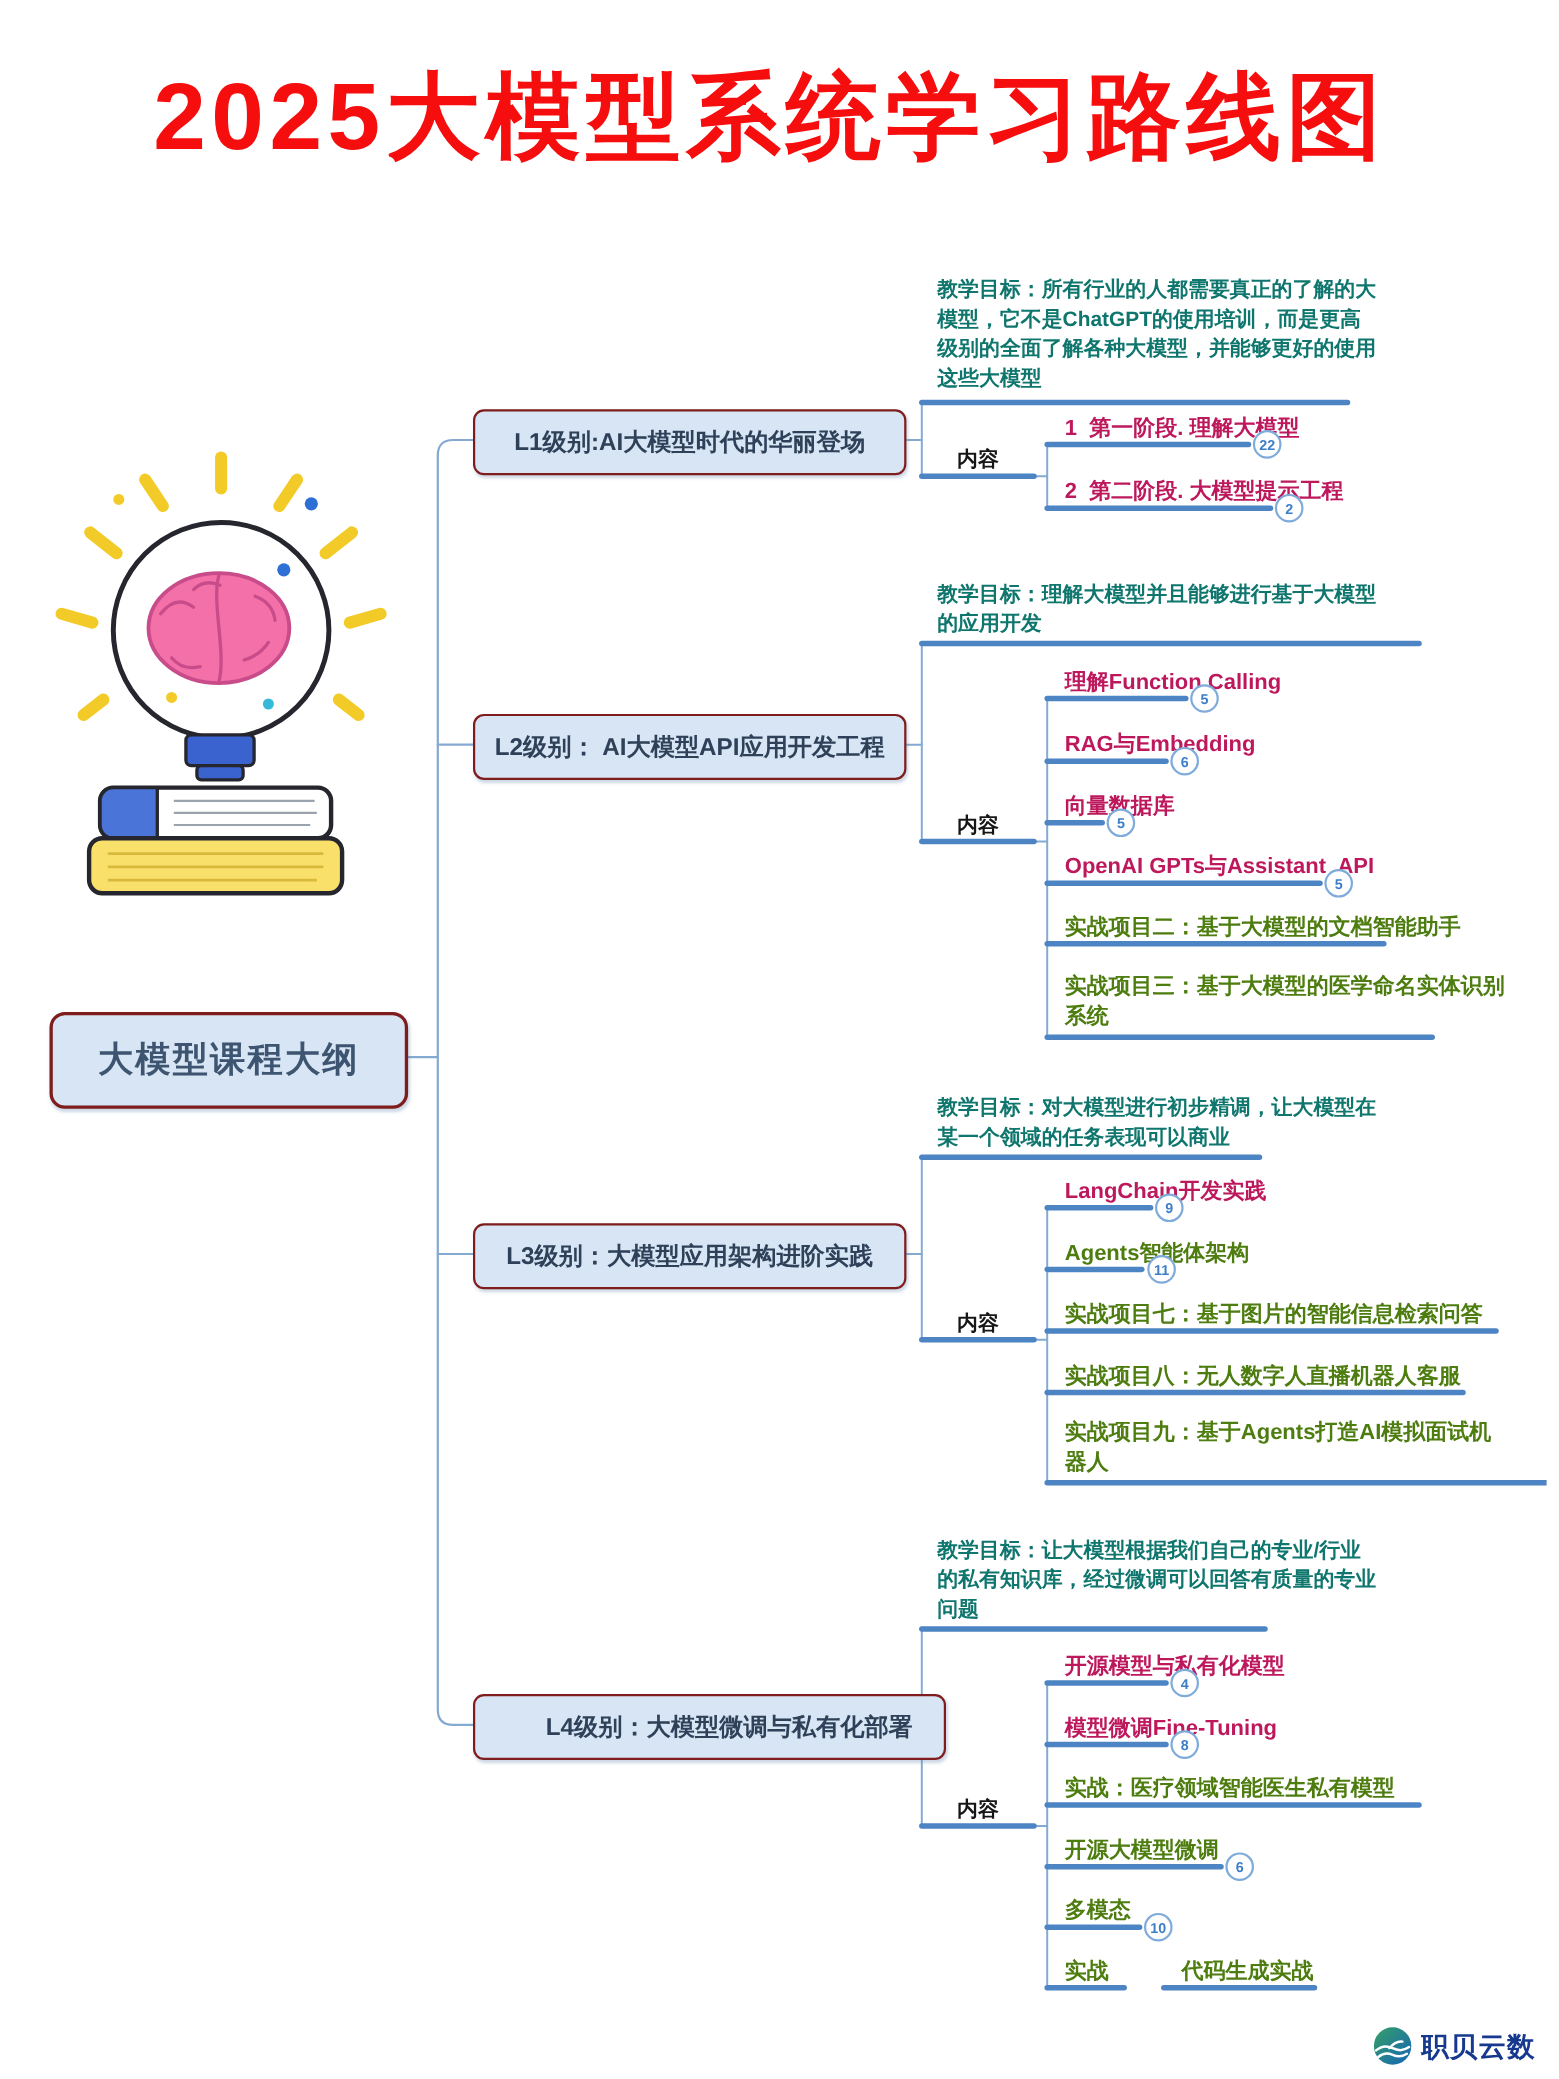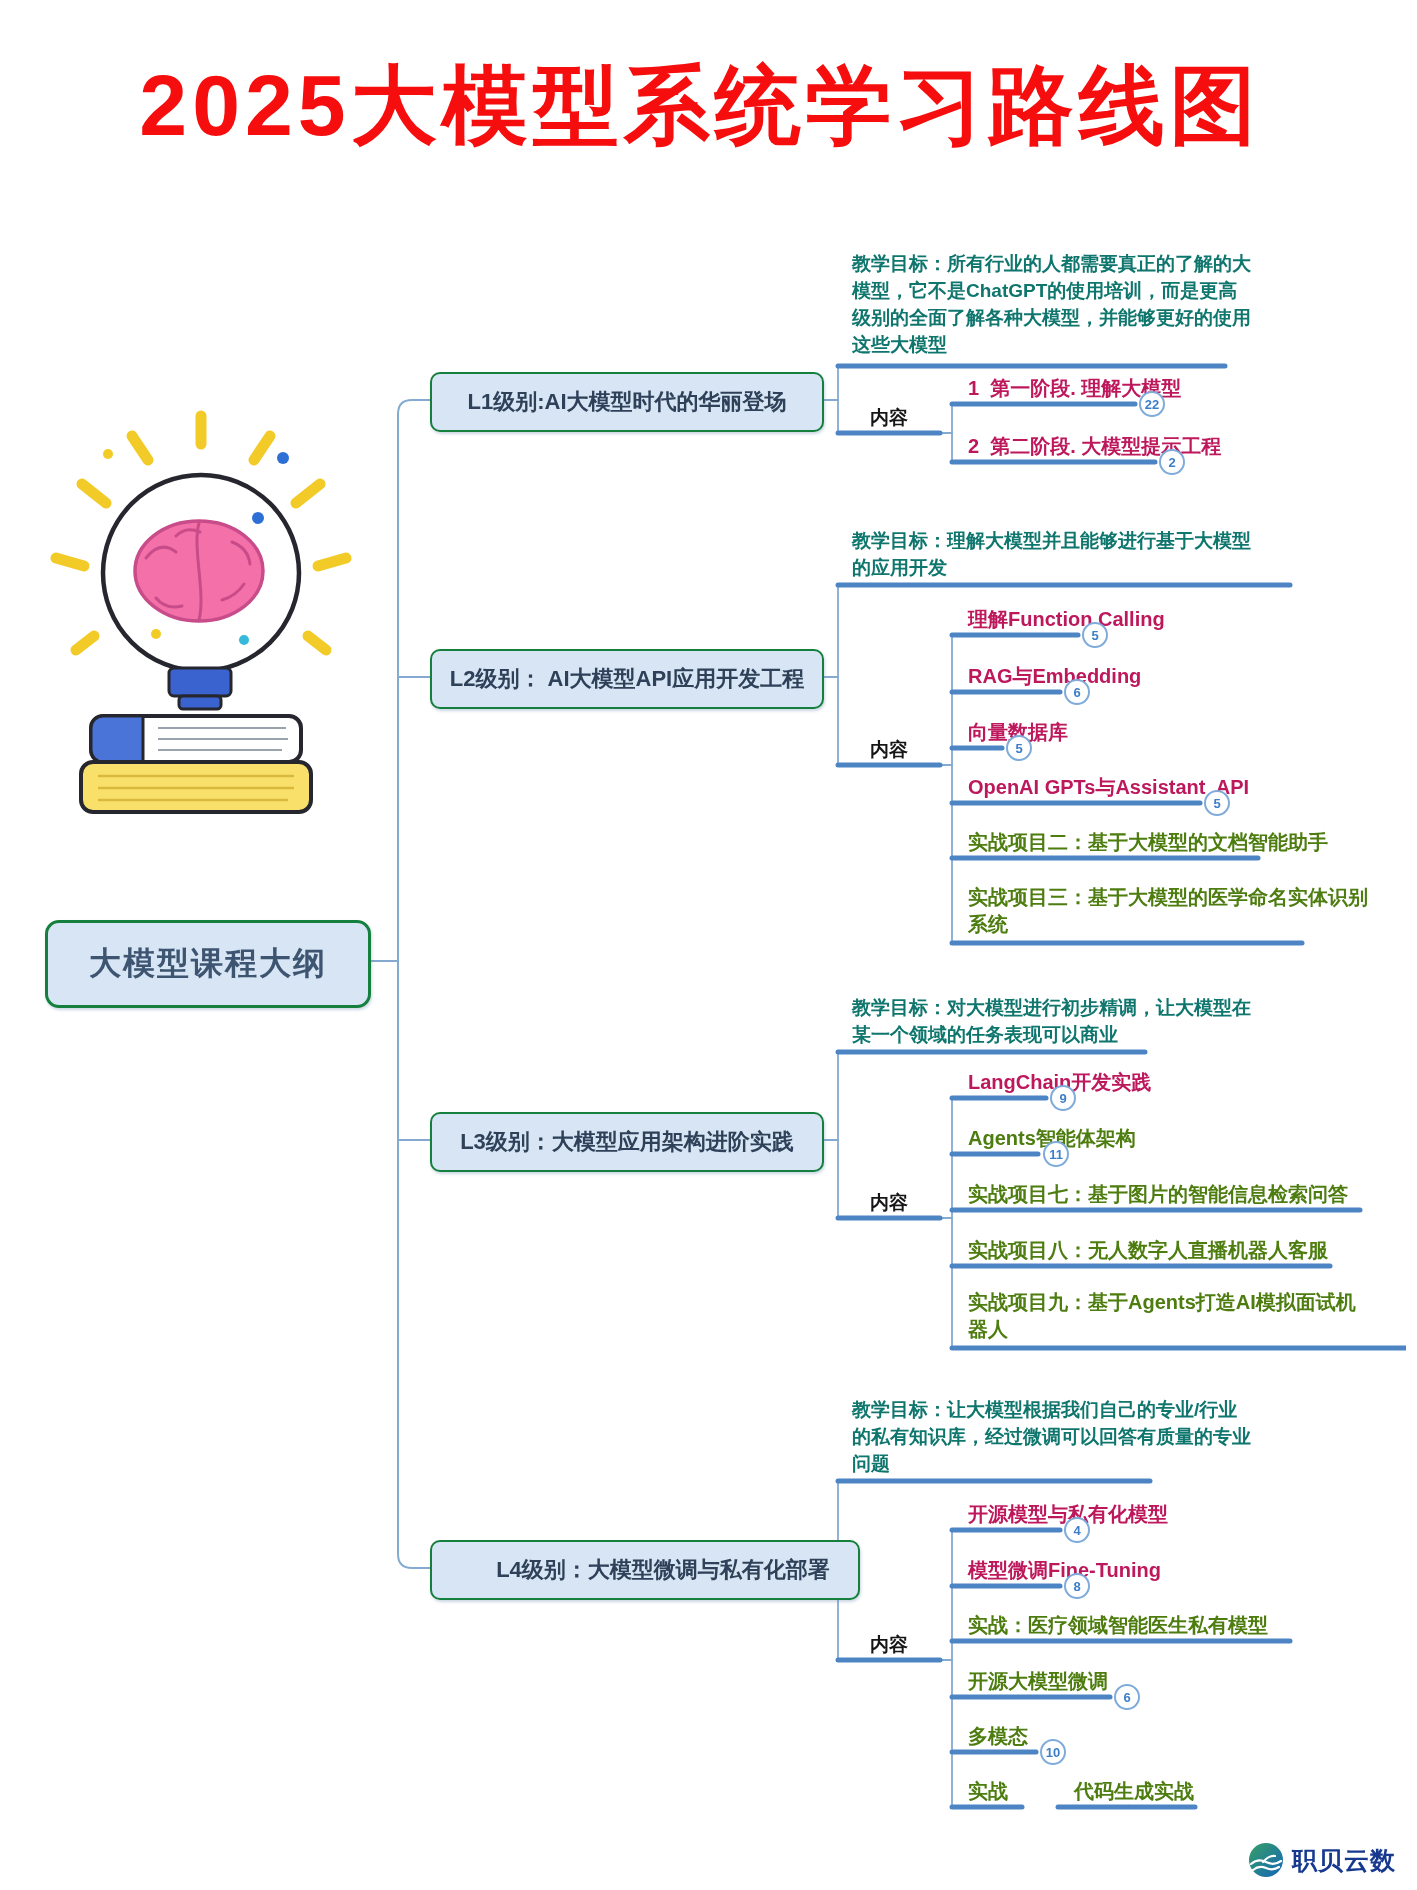--- a/index.html
+++ b/index.html
@@ -1,21 +1,21 @@
 <!DOCTYPE html>
 <html><head>
 <meta charset="utf-8">
 <style>
   html,body{margin:0;padding:0;background:#ffffff;}
   #canvas{position:relative;width:1406px;height:1890px;background:#ffffff;overflow:hidden;
           font-family:"Liberation Sans","DejaVu Sans",sans-serif;}
   #wires{position:absolute;left:0;top:0;width:1417px;height:1890px;}
   .page-title{position:absolute;left:70px;top:48px;width:1260px;text-align:center;
           font-size:86px;font-weight:900;color:#f60d0d;letter-spacing:5px;white-space:nowrap;}
-  .node{position:absolute;background:#d7e5f4;border:2px solid #15803d;border-radius:10px;
+  .node{position:absolute;background:#d7e5f4;border:2px solid #7f1d1d;border-radius:10px;
           display:flex;align-items:center;justify-content:center;font-weight:bold;
           font-size:22px;color:#2e4159;box-shadow:1px 2px 3px rgba(110,140,180,.35);white-space:pre;}
   .root-node{font-size:32px;border-radius:14px;border-width:3px;color:#3d5570;letter-spacing:2px;}
   .goal{position:absolute;width:402px;font-size:19px;line-height:27px;font-weight:bold;color:#0f766e;}
   .itemtext{position:absolute;font-size:20px;font-weight:bold;color:#be185d;white-space:pre;}
   .itemtext.red{color:#4d7c0f;}
   .itemtext.wrap{white-space:normal;line-height:27px;}
   .contentlabel{position:absolute;left:838px;width:102px;text-align:center;
           font-size:19px;font-weight:bold;color:#161616;}
   .badge{position:absolute;width:26px;height:26px;border-radius:50%;border:2px solid #7fabdb;

